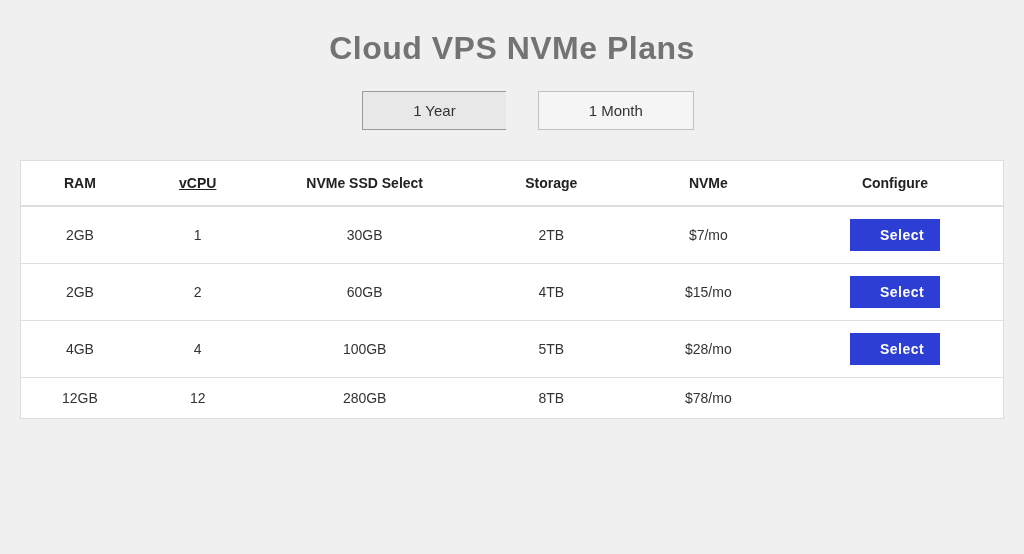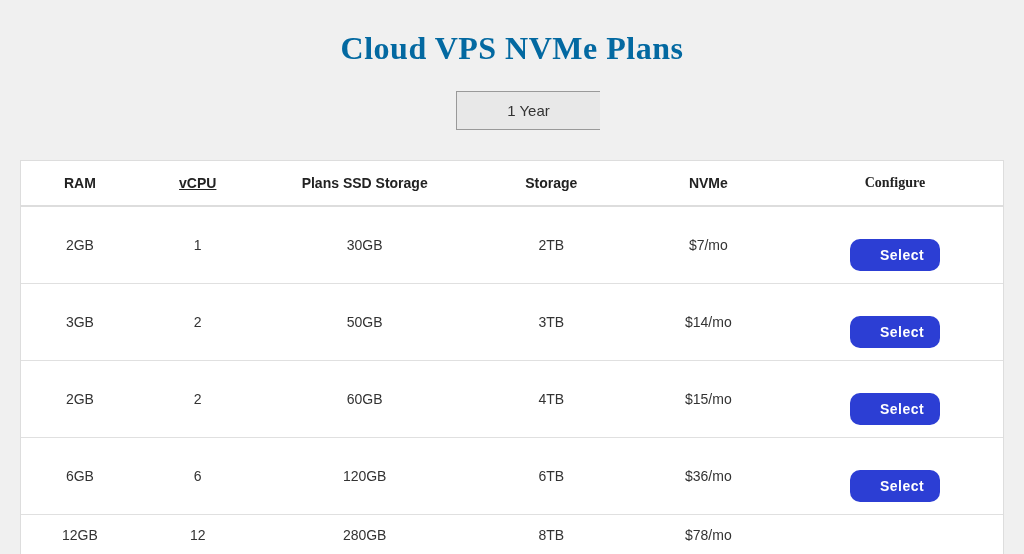--- a/index.html
+++ b/index.html
@@ -15,25 +15,24 @@
       min-height: 554px;
       display: flex;
       flex-direction: column;
       align-items: center;
       padding: 30px 20px;
     }
 
     .page-title {
       font-size: 32px;
       font-weight: 700;
-      color: #0369a1;
+      color: #737373;
       margin-bottom: 24px;
       text-align: center;
       letter-spacing: 0.5px;
-      font-family: Liberation Serif, serif;
     }
 
     .billing-toggle {
       display: flex;
       gap: 0;
       margin-bottom: 30px;
     }
 
     .billing-btn {
       padding: 10px 50px;
@@ -96,85 +95,77 @@
     }
 
     .select-btn {
       background-color: #2c3ed4;
       color: #fff;
       border: none;
       padding: 8px 30px;
       font-size: 14px;
       font-weight: 700;
       cursor: pointer;
-      border-radius: 10px;
+      border-radius: 0;
       letter-spacing: 0.5px;
       width: 90px;
-      margin-top: 20px;
     }
 
     .col-ram { width: 12%; }
     .col-vcpu { width: 12%; text-decoration: underline; }
     .col-storage { width: 22%; }
     .col-transfer { width: 16%; }
     .col-price { width: 16%; }
-    .col-configure { width: 22%; font-family: Liberation Serif, serif; }
+    .col-configure { width: 22%; }
   </style>
 </head>
 <body>
 
 <h1 class="page-title">Cloud VPS NVMe Plans</h1>
 
 <div class="billing-toggle">
   <button class="billing-btn active">1 Year</button>
+  <button class="billing-btn">1 Month</button>
 </div>
 
 <div class="table-wrapper">
   <table>
     <thead>
       <tr>
         <th class="col-ram">RAM</th>
         <th class="col-vcpu">vCPU</th>
-        <th class="col-storage">Plans SSD Storage</th>
+        <th class="col-storage">NVMe SSD Select</th>
         <th class="col-transfer">Storage</th>
         <th class="col-price">NVMe</th>
         <th class="col-configure">Configure</th>
       </tr>
     </thead>
     <tbody id="table-body">
     <tr>
           <td>2GB</td>
           <td>1</td>
           <td>30GB</td>
           <td>2TB</td>
           <td>$7/mo</td>
           <td><button class="select-btn">Select</button></td>
         </tr>
         <tr>
-          <td>3GB</td>
-          <td>2</td>
-          <td>50GB</td>
-          <td>3TB</td>
-          <td>$14/mo</td>
-          <td><button class="select-btn">Select</button></td>
-        </tr>
-        <tr>
           <td>2GB</td>
           <td>2</td>
           <td>60GB</td>
           <td>4TB</td>
           <td>$15/mo</td>
           <td><button class="select-btn">Select</button></td>
         </tr>
         <tr>
-          <td>6GB</td>
-          <td>6</td>
-          <td>120GB</td>
-          <td>6TB</td>
-          <td>$36/mo</td>
+          <td>4GB</td>
+          <td>4</td>
+          <td>100GB</td>
+          <td>5TB</td>
+          <td>$28/mo</td>
           <td><button class="select-btn">Select</button></td>
         </tr>
         <tr>
           <td>12GB</td>
           <td>12</td>
           <td>280GB</td>
           <td>8TB</td>
           <td>$78/mo</td>
           <td></td>
         </tr>

